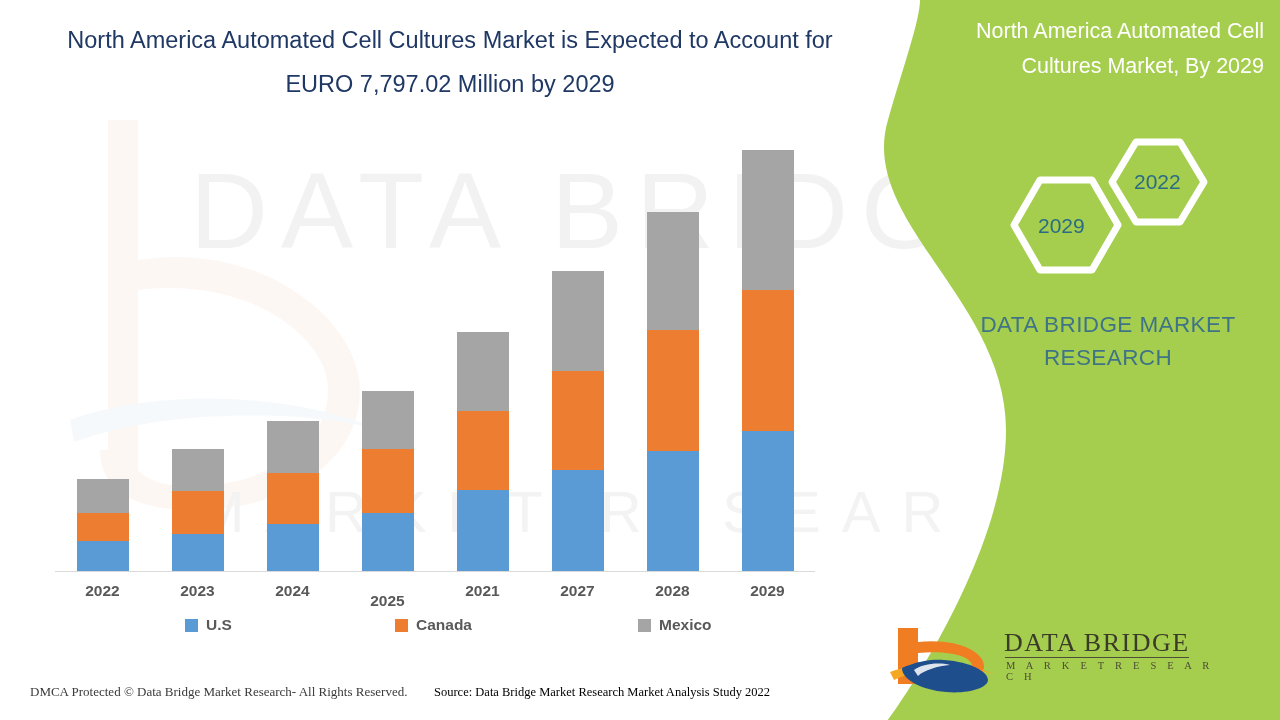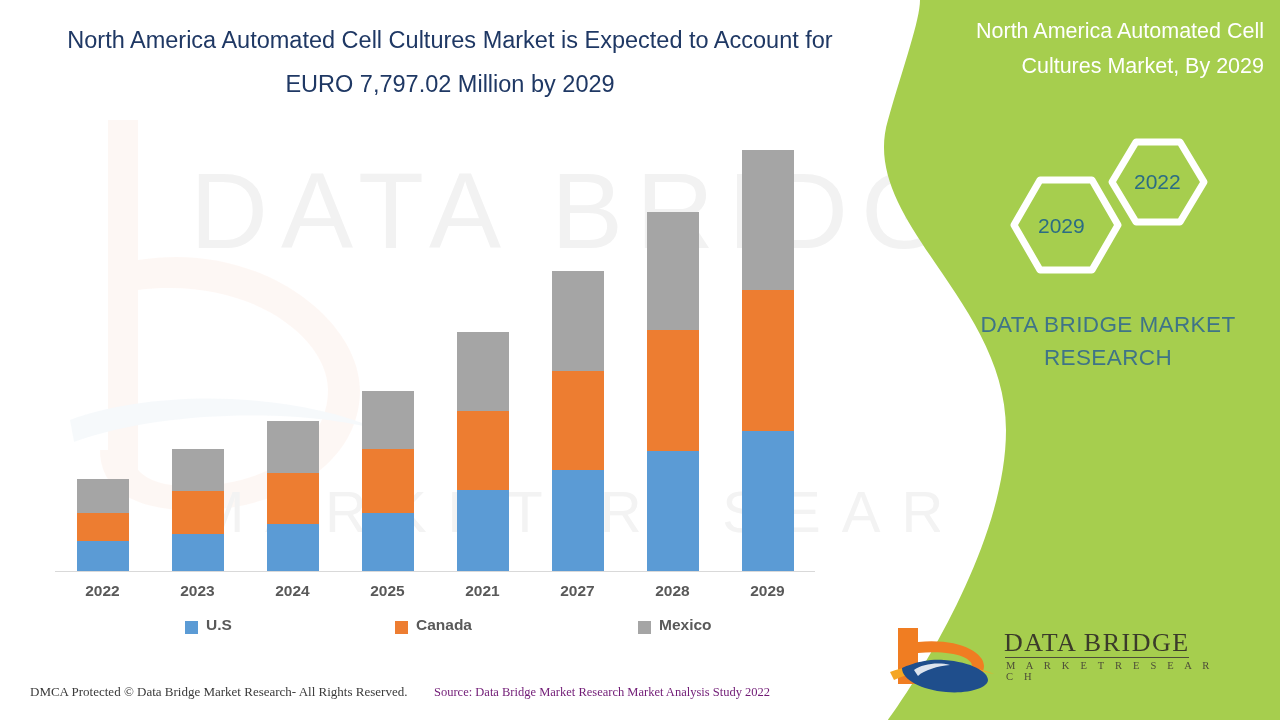--- a/index.html
+++ b/index.html
@@ -63,33 +63,33 @@
   .x-label {
     position:absolute; width:95px; text-align:center;
     font-size:15.5px; font-weight:bold; color:#595959;
   }
 
   
   #legend {
     position:absolute; left:55px; top:616px; width:760px; height:26px;
   }
   .legend-item {
-    position:absolute; display:flex; align-items:flex-end; gap:8px;
+    position:absolute; display:flex; align-items:center; gap:8px;
     font-size:15.5px; font-weight:bold; color:#595959;
   }
   .legend-swatch { width:13px; height:13px; display:inline-block; }
 
   
   #dmca-note {
     position:absolute; left:30px; top:684px;
     font-family:"Liberation Serif", serif; font-size:13px; color:#3a3a3a;
   }
   #source-note {
     position:absolute; left:434px; top:685px;
-    font-family:"Liberation Serif", serif; font-size:12.5px; color:#701a75;
+    font-family:"Liberation Serif", serif; font-size:12.5px; color:#000000;
   }
 
   
   #right-panel {
     position:absolute; left:828px; top:0; width:452px; height:720px;
   }
   #right-panel svg.bg { position:absolute; left:0; top:0; }
   #right-inner { position:absolute; left:0; top:0; width:452px; height:720px; }
 
   #panel-title {
@@ -185,21 +185,21 @@
           <div class="seg seg-canada" style="height: 140.333px; background: rgb(237, 125, 49);"></div>
           <div class="seg seg-us" style="height: 140.333px; background: rgb(91, 155, 213);"></div>
         </div>
       </div>
   </div>
 
   <div id="x-labels">
       <div class="x-label" style="left: 0px;">2022</div>
       <div class="x-label" style="left: 95px;">2023</div>
       <div class="x-label" style="left: 190px;">2024</div>
-      <div class="x-label" style="left: 285px;">2025</div>
+      <div class="x-label" style="left: 285px; margin-top: 10px;">2025</div>
       <div class="x-label" style="left: 380px;">2021</div>
       <div class="x-label" style="left: 475px;">2027</div>
       <div class="x-label" style="left: 570px;">2028</div>
       <div class="x-label" style="left: 665px;">2029</div>
     </div>
   <div id="legend">
       <div class="legend-item" style="left: 130px;">
         <span class="legend-swatch" style="background: rgb(91, 155, 213);"></span>
         <span>U.S</span>
       </div>

